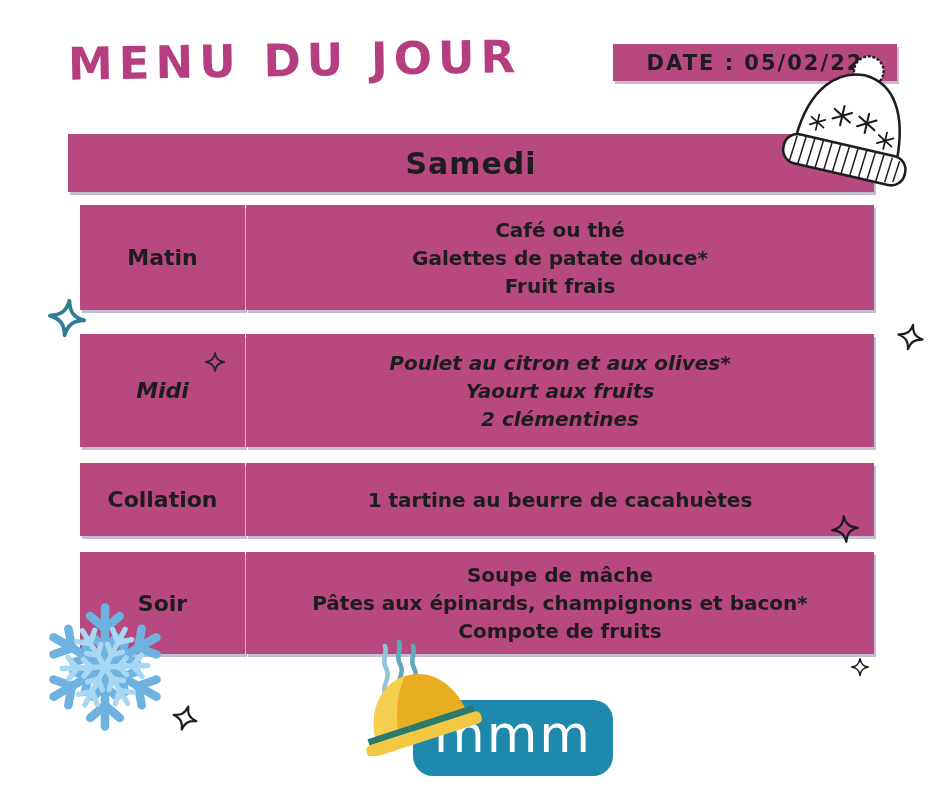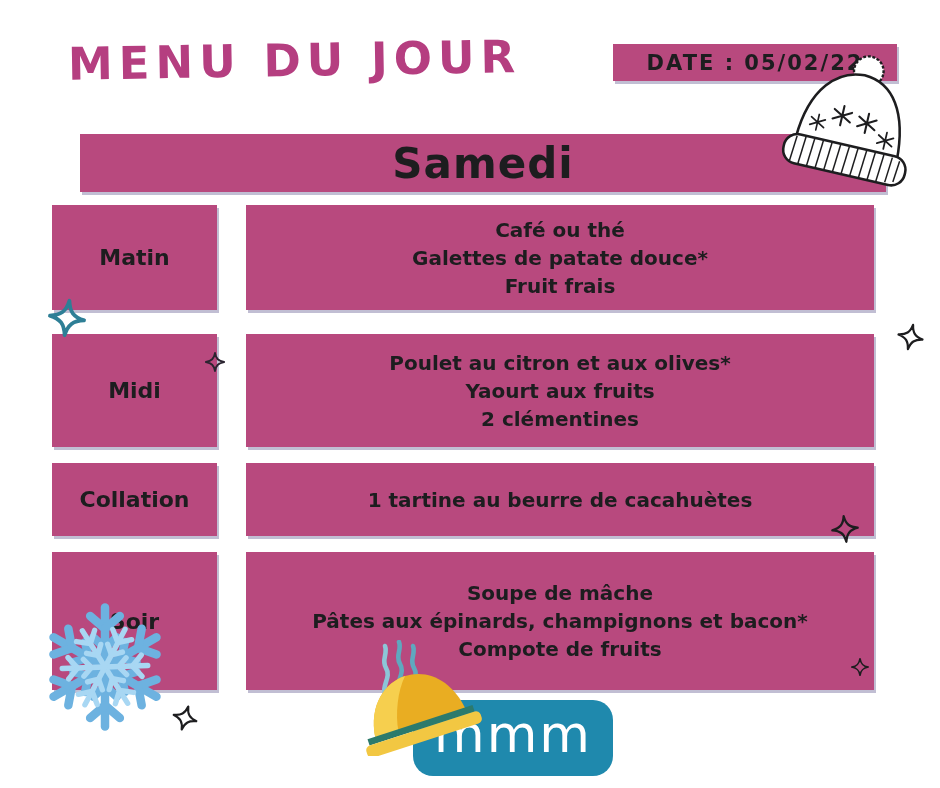--- a/index.html
+++ b/index.html
@@ -20,38 +20,38 @@
     position:absolute;left:68px;top:34px;width:440px;
     font-size:45px;font-weight:bold;letter-spacing:6px;color:var(--title-pink);
     transform:rotate(-1deg);white-space:nowrap;
   }
   .date-badge{
     left:613px;top:44px;width:284px;height:37px;
     display:flex;align-items:center;justify-content:center;
     font-size:21px;font-weight:bold;letter-spacing:2px;color:var(--ink);
   }
   .day-header{
-    left:80px;top:134px;width:806px;height:58px;
-    display:flex;align-items:center;justify-content:center;
-    font-size:42px;font-weight:bold;letter-spacing:1px;
+    left:68px;top:134px;width:806px;height:58px;
+    display:flex;align-items:center;justify-content:center;
+    font-size:30px;font-weight:bold;letter-spacing:1px;
   }
   .meal-label{
-    left:52px;width:165px;
+    left:80px;width:165px;
     display:flex;align-items:center;justify-content:center;
     font-size:22px;font-weight:bold;
   }
   .meal-content{
     left:246px;width:628px;
     display:flex;flex-direction:column;align-items:center;justify-content:center;
     font-size:20px;font-weight:bold;line-height:28px;text-align:center;
   }
   .r0{top:205px;height:105px;}
-  .r1{top:334px;height:113px;}
+  .r1{top:334px;height:113px;font-style:italic;}
   .r2{top:463px;height:73px;}
-  .r3{top:552px;height:138px;}
+  .r3{top:552px;height:102px;}
   .deco{position:absolute;z-index:5;}
   .hat{left:778px;top:48px;width:148px;height:148px;}
   .snowflake{left:36px;top:598px;width:138px;height:138px;}
   .steam{left:378px;top:640px;width:52px;height:60px;}
   .cloche{left:356px;top:664px;width:128px;height:92px;}
   .brand-box{
     position:absolute;left:413px;top:700px;width:200px;height:76px;
     background:var(--teal);border-radius:20px;z-index:4;
     display:flex;align-items:center;justify-content:center;
   }

